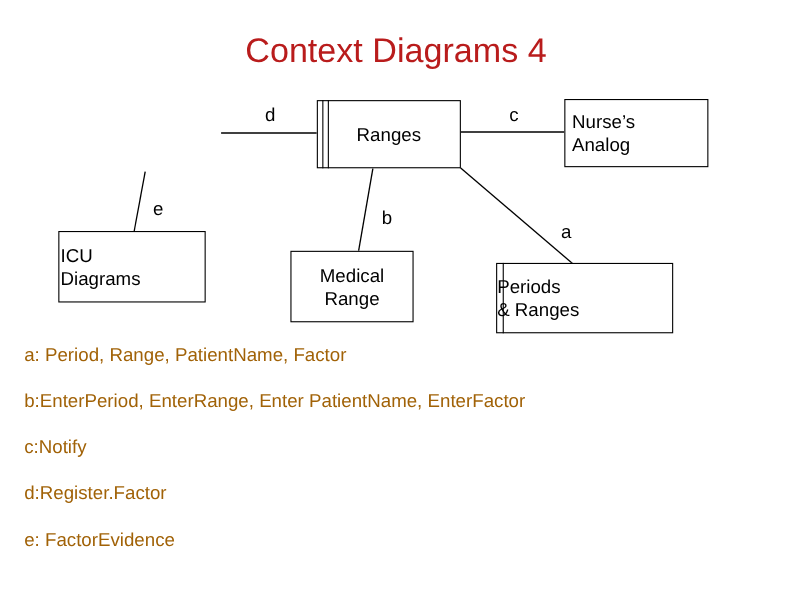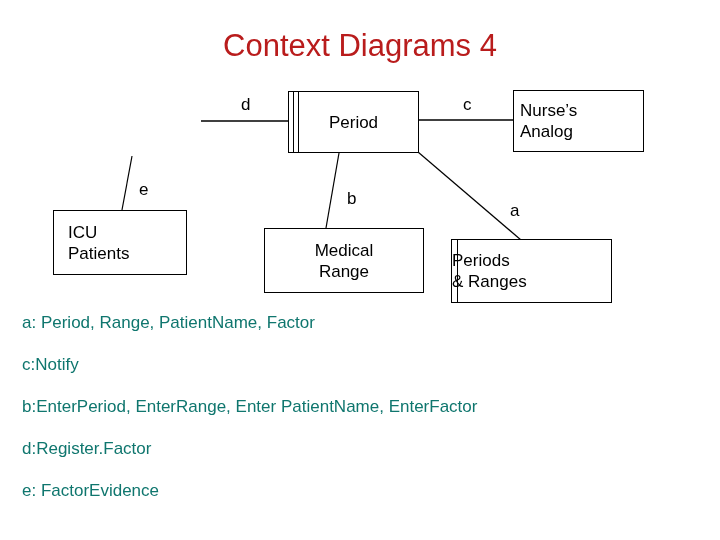--- a/index.html
+++ b/index.html
@@ -93,22 +93,22 @@
     left: 5px;
     width: 0;
     border-left: 1px solid #000000;
   }
 
   #box-analog   { left: 68px;  top: 91px;  width: 133px; height: 65px; }
   #box-machine  { left: 288px; top: 91px;  width: 131px; height: 62px; }
   #box-nurse    { left: 513px; top: 90px;  width: 131px; height: 62px;
                   align-items: flex-start; padding-left: 6px; }
   #box-icu      { left: 53px;  top: 210px; width: 134px; height: 65px;
-                  align-items: flex-start; padding-left: 14px; }
-  #box-medical  { left: 264px; top: 228px; width: 160px; height: 65px; justify-content: center; }
+                  align-items: flex-start; padding-left: 1px; }
+  #box-medical  { left: 264px; top: 228px; width: 112px; height: 65px; justify-content: center; }
   #box-periods  { left: 451px; top: 239px; width: 161px; height: 64px;
                   align-items: flex-start; }
 
   
   .edge-label {
     position: absolute;
     font-size: 17px;
     line-height: 19px;
     color: #000000;
     white-space: nowrap;
@@ -125,21 +125,21 @@
     position: absolute;
     left: 22px;
     top: 313px;
     width: 690px;
   }
   .legend-line {
     font-size: 17px;
     line-height: 20px;
     margin-bottom: 22px;
     white-space: nowrap;
-    color: #0f766e;
+    color: #a16207;
   }
   .legend-line:last-child { margin-bottom: 0; }
 </style>
 </head>
 <body>
 
 <div id="slide">
 
   <div id="title">Context Diagrams 4</div>
 
@@ -153,31 +153,31 @@
 
       <line x1="132" y1="156" x2="122" y2="210" stroke="#000000" stroke-width="1.2"></line>
 
       <line x1="339" y1="153" x2="326" y2="228" stroke="#000000" stroke-width="1.2"></line>
 
       <line x1="418" y1="152" x2="521" y2="240" stroke="#000000" stroke-width="1.2"></line>
     </svg>
 
 
     <div class="box machine" id="box-machine">
-      <span class="line">Period</span>
+      <span class="line">Ranges</span>
     </div>
 
     <div class="box" id="box-nurse">
       <span class="line">Nurse’s</span>
       <span class="line">Analog</span>
     </div>
 
     <div class="box" id="box-icu">
       <span class="line">ICU</span>
-      <span class="line">Patients</span>
+      <span class="line">Diagrams</span>
     </div>
 
     <div class="box" id="box-medical">
       <span class="line">Medical</span>
       <span class="line">Range</span>
     </div>
 
     <div class="box designed" id="box-periods">
       <span class="line">Periods</span>
       <span class="line">&amp; Ranges</span>
@@ -185,19 +185,19 @@
 
     <div class="edge-label" id="label-d">d</div>
     <div class="edge-label" id="label-c">c</div>
     <div class="edge-label" id="label-b">b</div>
     <div class="edge-label" id="label-e">e</div>
     <div class="edge-label" id="label-a">a</div>
   </div>
 
   <div id="legend">
     <div class="legend-line">a: Period, Range, PatientName, Factor</div>
+    <div class="legend-line">b:EnterPeriod, EnterRange, Enter PatientName, EnterFactor</div>
     <div class="legend-line">c:Notify</div>
-    <div class="legend-line">b:EnterPeriod, EnterRange, Enter PatientName, EnterFactor</div>
     <div class="legend-line">d:Register.Factor</div>
     <div class="legend-line">e: FactorEvidence</div>
   </div>
 
 </div>
 
 </body></html>

